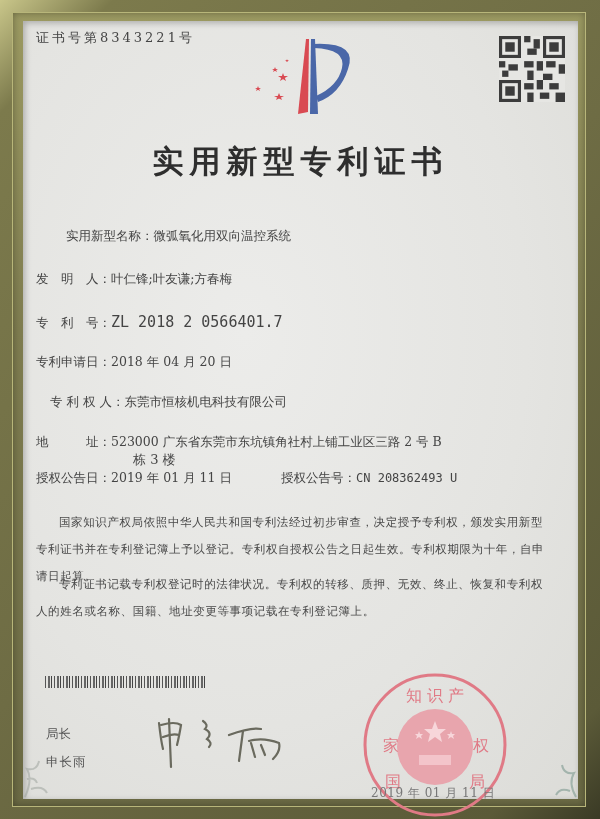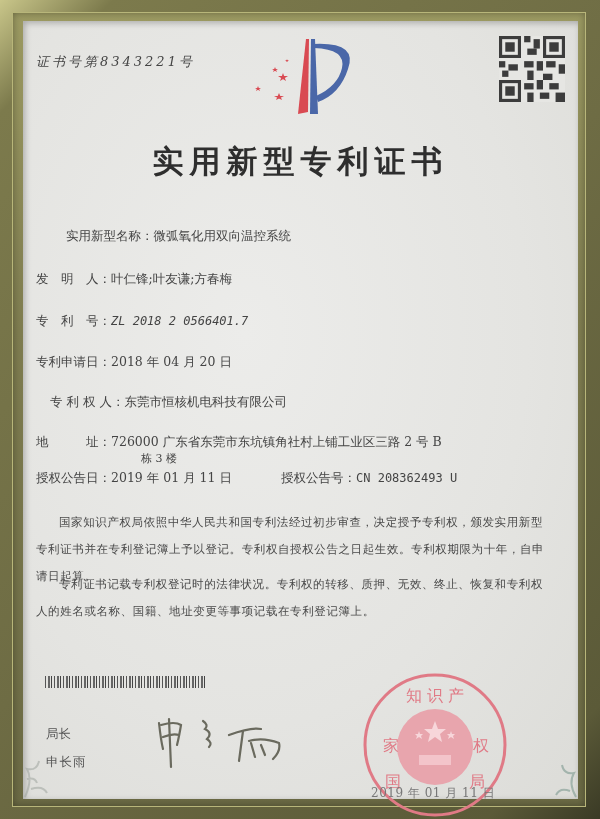--- a/index.html
+++ b/index.html
@@ -18,39 +18,39 @@
       background: linear-gradient(180deg, #9c9a62 0%, #7f7d50 40%, #6b6a44 100%);
       box-shadow: inset 0 0 0 1px #b8b67a, inset 0 0 8px rgba(0,0,0,0.4);
     }
     .paper {
       position: absolute; left: 23px; top: 21px; width: 555px; height: 778px;
       background: radial-gradient(ellipse at 40% 40%, #ececea 0%, #e4e4e1 60%, #dcdcd8 100%);
       box-shadow: inset 2px 2px 6px rgba(0,0,0,0.25);
       color: #3a3a3a;
     }
     .cert-no {
-      position: absolute; left: 13px; top: 32px; font-size: 13px; letter-spacing: 3px; color: #444; font-style: italic;
+      position: absolute; left: 13px; top: 8px; font-size: 13px; letter-spacing: 3px; color: #444;
     }
     .logo { position: absolute; left: 225px; top: 13px; width: 110px; height: 95px; }
     .qr { position: absolute; left: 476px; top: 15px; width: 66px; height: 66px; }
     .title {
       position: absolute; left: 0; right: 0; top: 120px; text-align: center;
       font-size: 31px; letter-spacing: 6px; color: #2e2e2e; font-weight: bold;
     }
     .field { position: absolute; left: 0; font-size: 12.5px; color: #444; white-space: nowrap; }
     .field .lbl { display: inline-block; letter-spacing: 0; }
     .f-name { top: 207px; margin-left: 30px; }
     .f-inventor { top: 250px; }
     .f-patentno { top: 292px; }
     .f-appdate { top: 333px; }
     .f-owner { top: 373px; }
     .f-addr { top: 413px; }
     .f-pubdate { top: 449px; }
     .f-pubno { top: 449px; left: 258px; }
-    .addr-line2 { position: absolute; left: 110px; top: 430px; font-size: 11px; color: #444; margin-left: 8px; }
+    .addr-line2 { position: absolute; left: 110px; top: 430px; font-size: 13px; color: #444; }
     .para {
       position: absolute; left: 13px; width: 510px; font-size: 11.5px; line-height: 27px;
       color: #4a4a4a; text-indent: 23px; letter-spacing: 0.6px;
     }
     .para1 { top: 488px; }
     .para2 { top: 550px; }
     .barcode { position: absolute; left: 22px; top: 655px; width: 160px; height: 12px;
       background: repeating-linear-gradient(90deg, #555 0 1px, transparent 1px 3px, #666 3px 5px, transparent 5px 6px, #444 6px 7px, transparent 7px 9px); }
     .director-title { position: absolute; left: 23px; top: 705px; font-size: 12.5px; color: #555; }
     .director-name { position: absolute; left: 23px; top: 733px; font-size: 12.5px; color: #555; letter-spacing: 1px; }
@@ -117,30 +117,30 @@
 
   <div class="title">实用新型专利证书</div>
 
   <div class="field f-name" style="left:13px;">
     <span class="lbl">实用新型名称：</span><span>微弧氧化用双向温控系统</span>
   </div>
   <div class="field f-inventor" style="left:13px;">
     <span class="lbl">发　明　人：</span><span>叶仁锋;叶友谦;方春梅</span>
   </div>
   <div class="field f-patentno" style="left:13px;">
-    <span class="lbl">专　利　号：</span><span style="font-family:'DejaVu Sans Mono', monospace; font-size:12px;font-style:italic;">ZL 2018 2 0566401.7</span>
+    <span class="lbl">专　利　号：</span><span style="font-family:'DejaVu Sans Mono', monospace; font-size:15px;">ZL 2018 2 0566401.7</span>
   </div>
   <div class="field f-appdate" style="left:13px;">
     <span class="lbl">专利申请日：</span><span>2018 年 04 月 20 日</span>
   </div>
   <div class="field f-owner" style="left:27px;">
     <span class="lbl">专 利 权 人：</span><span>东莞市恒核机电科技有限公司</span>
   </div>
   <div class="field f-addr" style="left:13px;">
-    <span class="lbl">地　　　址：</span><span>726000 广东省东莞市东坑镇角社村上铺工业区三路 2 号 B</span>
+    <span class="lbl">地　　　址：</span><span>523000 广东省东莞市东坑镇角社村上铺工业区三路 2 号 B</span>
   </div>
   <div class="addr-line2">栋 3 楼</div>
   <div class="field f-pubdate" style="left:13px;">
     <span class="lbl">授权公告日：</span><span>2019 年 01 月 11 日</span>
   </div>
   <div class="field f-pubno">
     <span class="lbl">授权公告号：</span><span style="font-family:'DejaVu Sans Mono', monospace; font-size:12px;margin-top:36px;">CN 208362493 U</span>
   </div>
 
   <div class="para para1">国家知识产权局依照中华人民共和国专利法经过初步审查，决定授予专利权，颁发实用新型专利证书并在专利登记簿上予以登记。专利权自授权公告之日起生效。专利权期限为十年，自申请日起算。</div>

